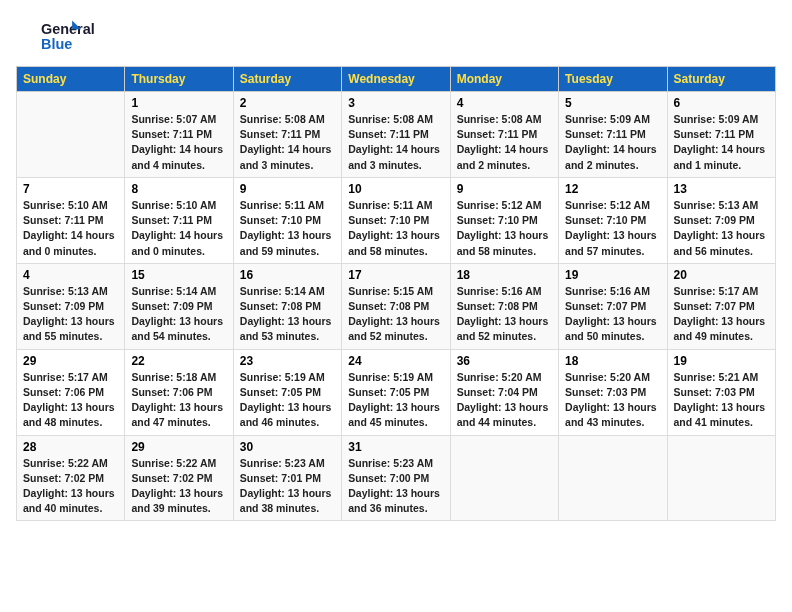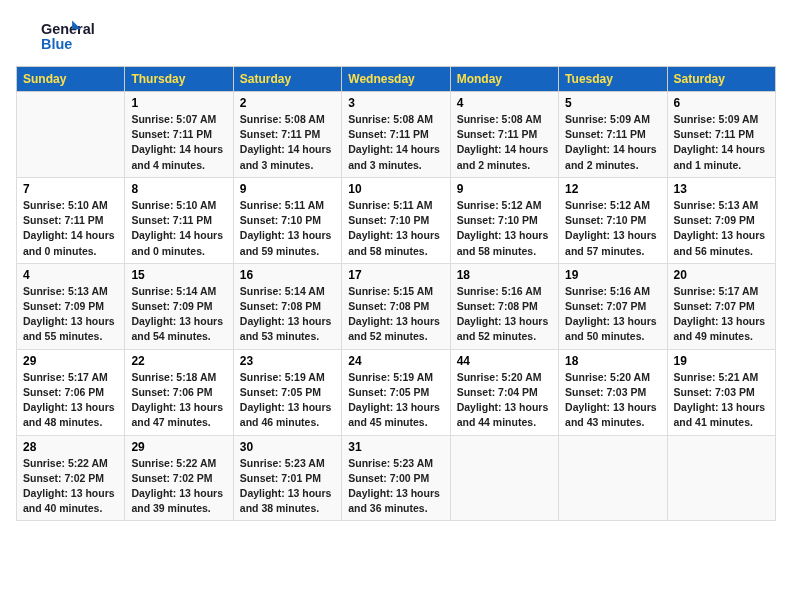--- a/index.html
+++ b/index.html
@@ -209,21 +209,21 @@
         </td>
         <td>
           <span class="day-number">23</span>
           <div class="day-info">Sunrise: 5:19 AM<br>Sunset: 7:05 PM<br>Daylight: 13 hours and 46 minutes.</div>
         </td>
         <td>
           <span class="day-number">24</span>
           <div class="day-info">Sunrise: 5:19 AM<br>Sunset: 7:05 PM<br>Daylight: 13 hours and 45 minutes.</div>
         </td>
         <td>
-          <span class="day-number">44</span>
+          <span class="day-number">36</span>
           <div class="day-info">Sunrise: 5:20 AM<br>Sunset: 7:04 PM<br>Daylight: 13 hours and 44 minutes.</div>
         </td>
         <td>
           <span class="day-number">18</span>
           <div class="day-info">Sunrise: 5:20 AM<br>Sunset: 7:03 PM<br>Daylight: 13 hours and 43 minutes.</div>
         </td>
         <td>
           <span class="day-number">19</span>
           <div class="day-info">Sunrise: 5:21 AM<br>Sunset: 7:03 PM<br>Daylight: 13 hours and 41 minutes.</div>
         </td>

